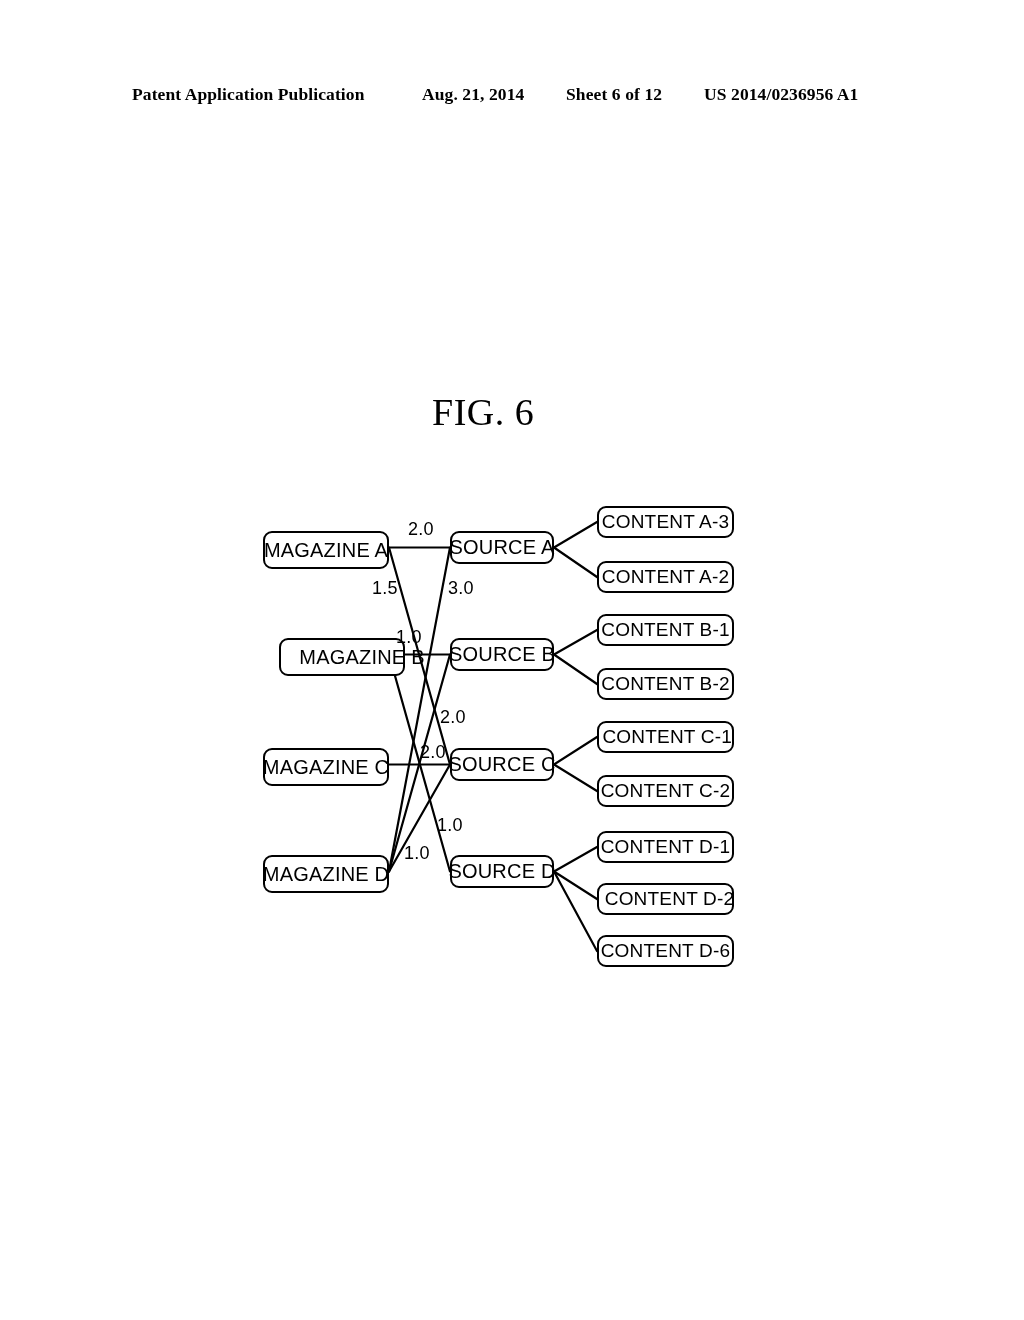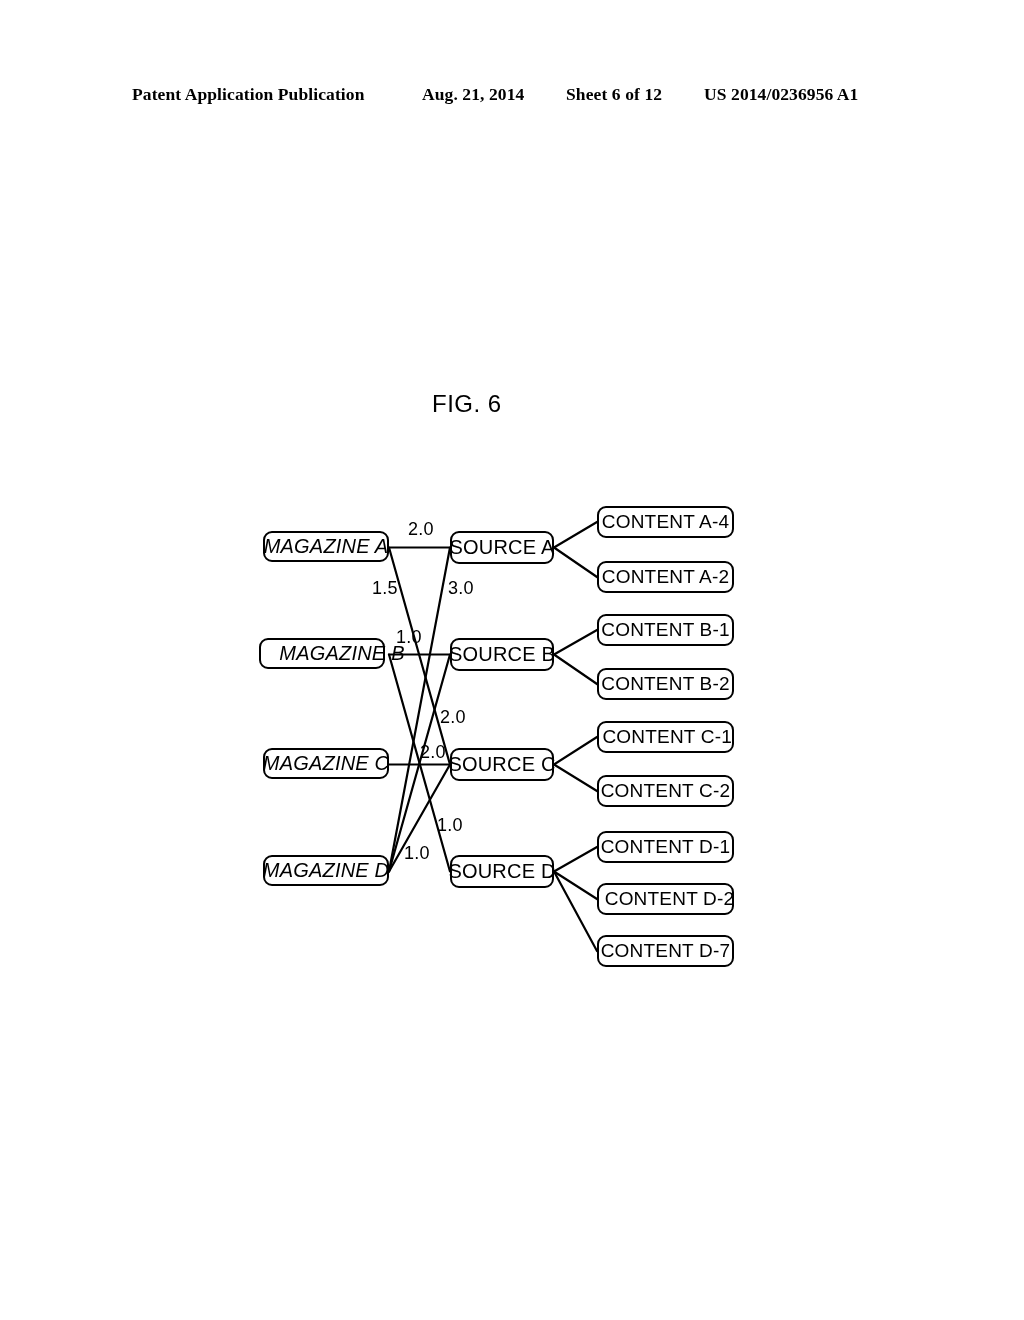--- a/index.html
+++ b/index.html
@@ -52,22 +52,22 @@
     position: absolute;
     left: 704px;
     top: 0;
   }
 
   
   .fig-title {
     position: absolute;
     left: 432px;
     top: 390px;
-    font-family: Liberation Sans, sans-serif;
-    font-size: 24px;
+    font-family: Liberation Serif, serif;
+    font-size: 38px;
     font-weight: 400;
     letter-spacing: 0.5px;
     color: #000;
   }
 
   
   .diagram {
     position: absolute;
     left: 0;
     top: 0;
@@ -96,22 +96,21 @@
     font-family: "Liberation Sans", sans-serif;
     font-size: 20px;
     font-weight: 400;
     letter-spacing: 0.2px;
     color: #000;
     white-space: nowrap;
     z-index: 5;
   }
   .node-mag {
     width: 126px;
-    height: 31px;
-    font-style: italic;
+    height: 38px;
   }
   .node-src {
     width: 104px;
     height: 33px;
   }
   .node-cnt {
     width: 137px;
     height: 32px;
     font-size: 19px;
   }
@@ -158,21 +157,21 @@
       <line x1="554" y1="764.5" x2="597" y2="737" stroke="#000" stroke-width="2.2" stroke-linecap="round"></line>
       <line x1="554" y1="764.5" x2="597" y2="791" stroke="#000" stroke-width="2.2" stroke-linecap="round"></line>
       <line x1="554" y1="871.5" x2="597" y2="847" stroke="#000" stroke-width="2.2" stroke-linecap="round"></line>
       <line x1="554" y1="871.5" x2="597" y2="899" stroke="#000" stroke-width="2.2" stroke-linecap="round"></line>
       <line x1="554" y1="871.5" x2="597" y2="951" stroke="#000" stroke-width="2.2" stroke-linecap="round"></line>
     </svg>
   <div id="node-layer">
       <div class="node node-mag" style="left: 263px; top: 531px;">
         <span>MAGAZINE A</span>
       </div>
-      <div class="node node-mag" style="left: 259px; top: 638px; padding-left: 40px;">
+      <div class="node node-mag" style="left: 279px; top: 638px; padding-left: 40px;">
         <span>MAGAZINE B</span>
       </div>
       <div class="node node-mag" style="left: 263px; top: 748px;">
         <span>MAGAZINE C</span>
       </div>
       <div class="node node-mag" style="left: 263px; top: 855px;">
         <span>MAGAZINE D</span>
       </div>
       <div class="node node-src" style="left: 450px; top: 531px;">
         <span>SOURCE A</span>
@@ -180,21 +179,21 @@
       <div class="node node-src" style="left: 450px; top: 638px;">
         <span>SOURCE B</span>
       </div>
       <div class="node node-src" style="left: 450px; top: 748px;">
         <span>SOURCE C</span>
       </div>
       <div class="node node-src" style="left: 450px; top: 855px;">
         <span>SOURCE D</span>
       </div>
       <div class="node node-cnt" style="left: 597px; top: 506px;">
-        <span>CONTENT A-4</span>
+        <span>CONTENT A-3</span>
       </div>
       <div class="node node-cnt" style="left: 597px; top: 561px;">
         <span>CONTENT A-2</span>
       </div>
       <div class="node node-cnt" style="left: 597px; top: 614px;">
         <span>CONTENT B-1</span>
       </div>
       <div class="node node-cnt" style="left: 597px; top: 668px;">
         <span>CONTENT B-2</span>
       </div>
@@ -204,21 +203,21 @@
       <div class="node node-cnt" style="left: 597px; top: 775px;">
         <span>CONTENT C-2</span>
       </div>
       <div class="node node-cnt" style="left: 597px; top: 831px;">
         <span>CONTENT D-1</span>
       </div>
       <div class="node node-cnt" style="left: 597px; top: 883px; padding-left: 8px;">
         <span>CONTENT D-2</span>
       </div>
       <div class="node node-cnt" style="left: 597px; top: 935px;">
-        <span>CONTENT D-7</span>
+        <span>CONTENT D-6</span>
       </div>
     </div>
   <div id="weight-layer">
       <div class="wlabel" style="left: 408px; top: 519px;">2.0</div>
       <div class="wlabel" style="left: 372px; top: 578px;">1.5</div>
       <div class="wlabel" style="left: 448px; top: 578px;">3.0</div>
       <div class="wlabel" style="left: 396px; top: 627px;">1.0</div>
       <div class="wlabel" style="left: 440px; top: 707px;">2.0</div>
       <div class="wlabel" style="left: 420px; top: 742px;">2.0</div>
       <div class="wlabel" style="left: 437px; top: 815px;">1.0</div>

